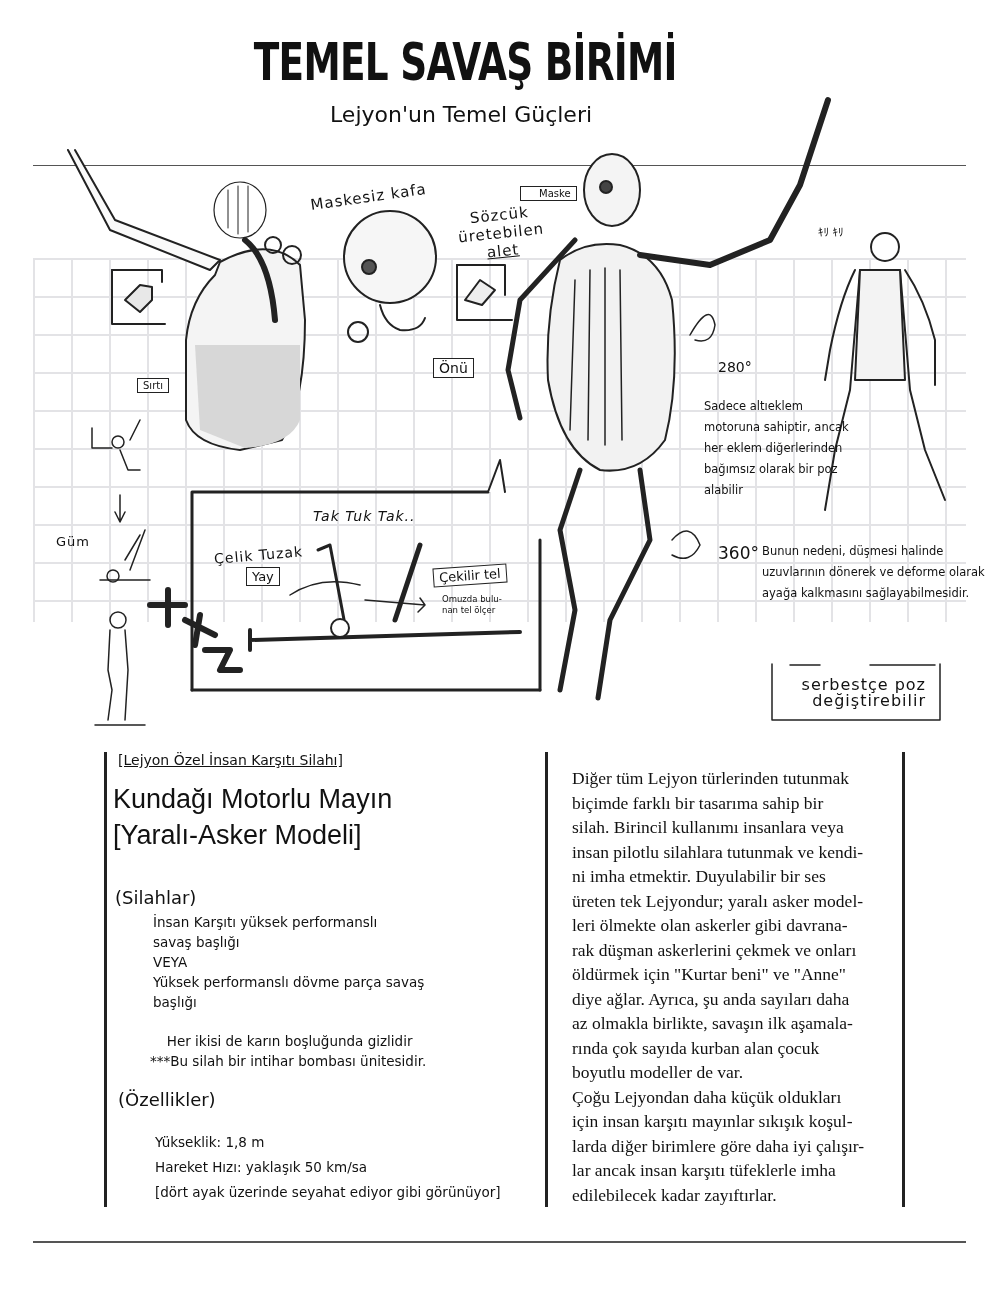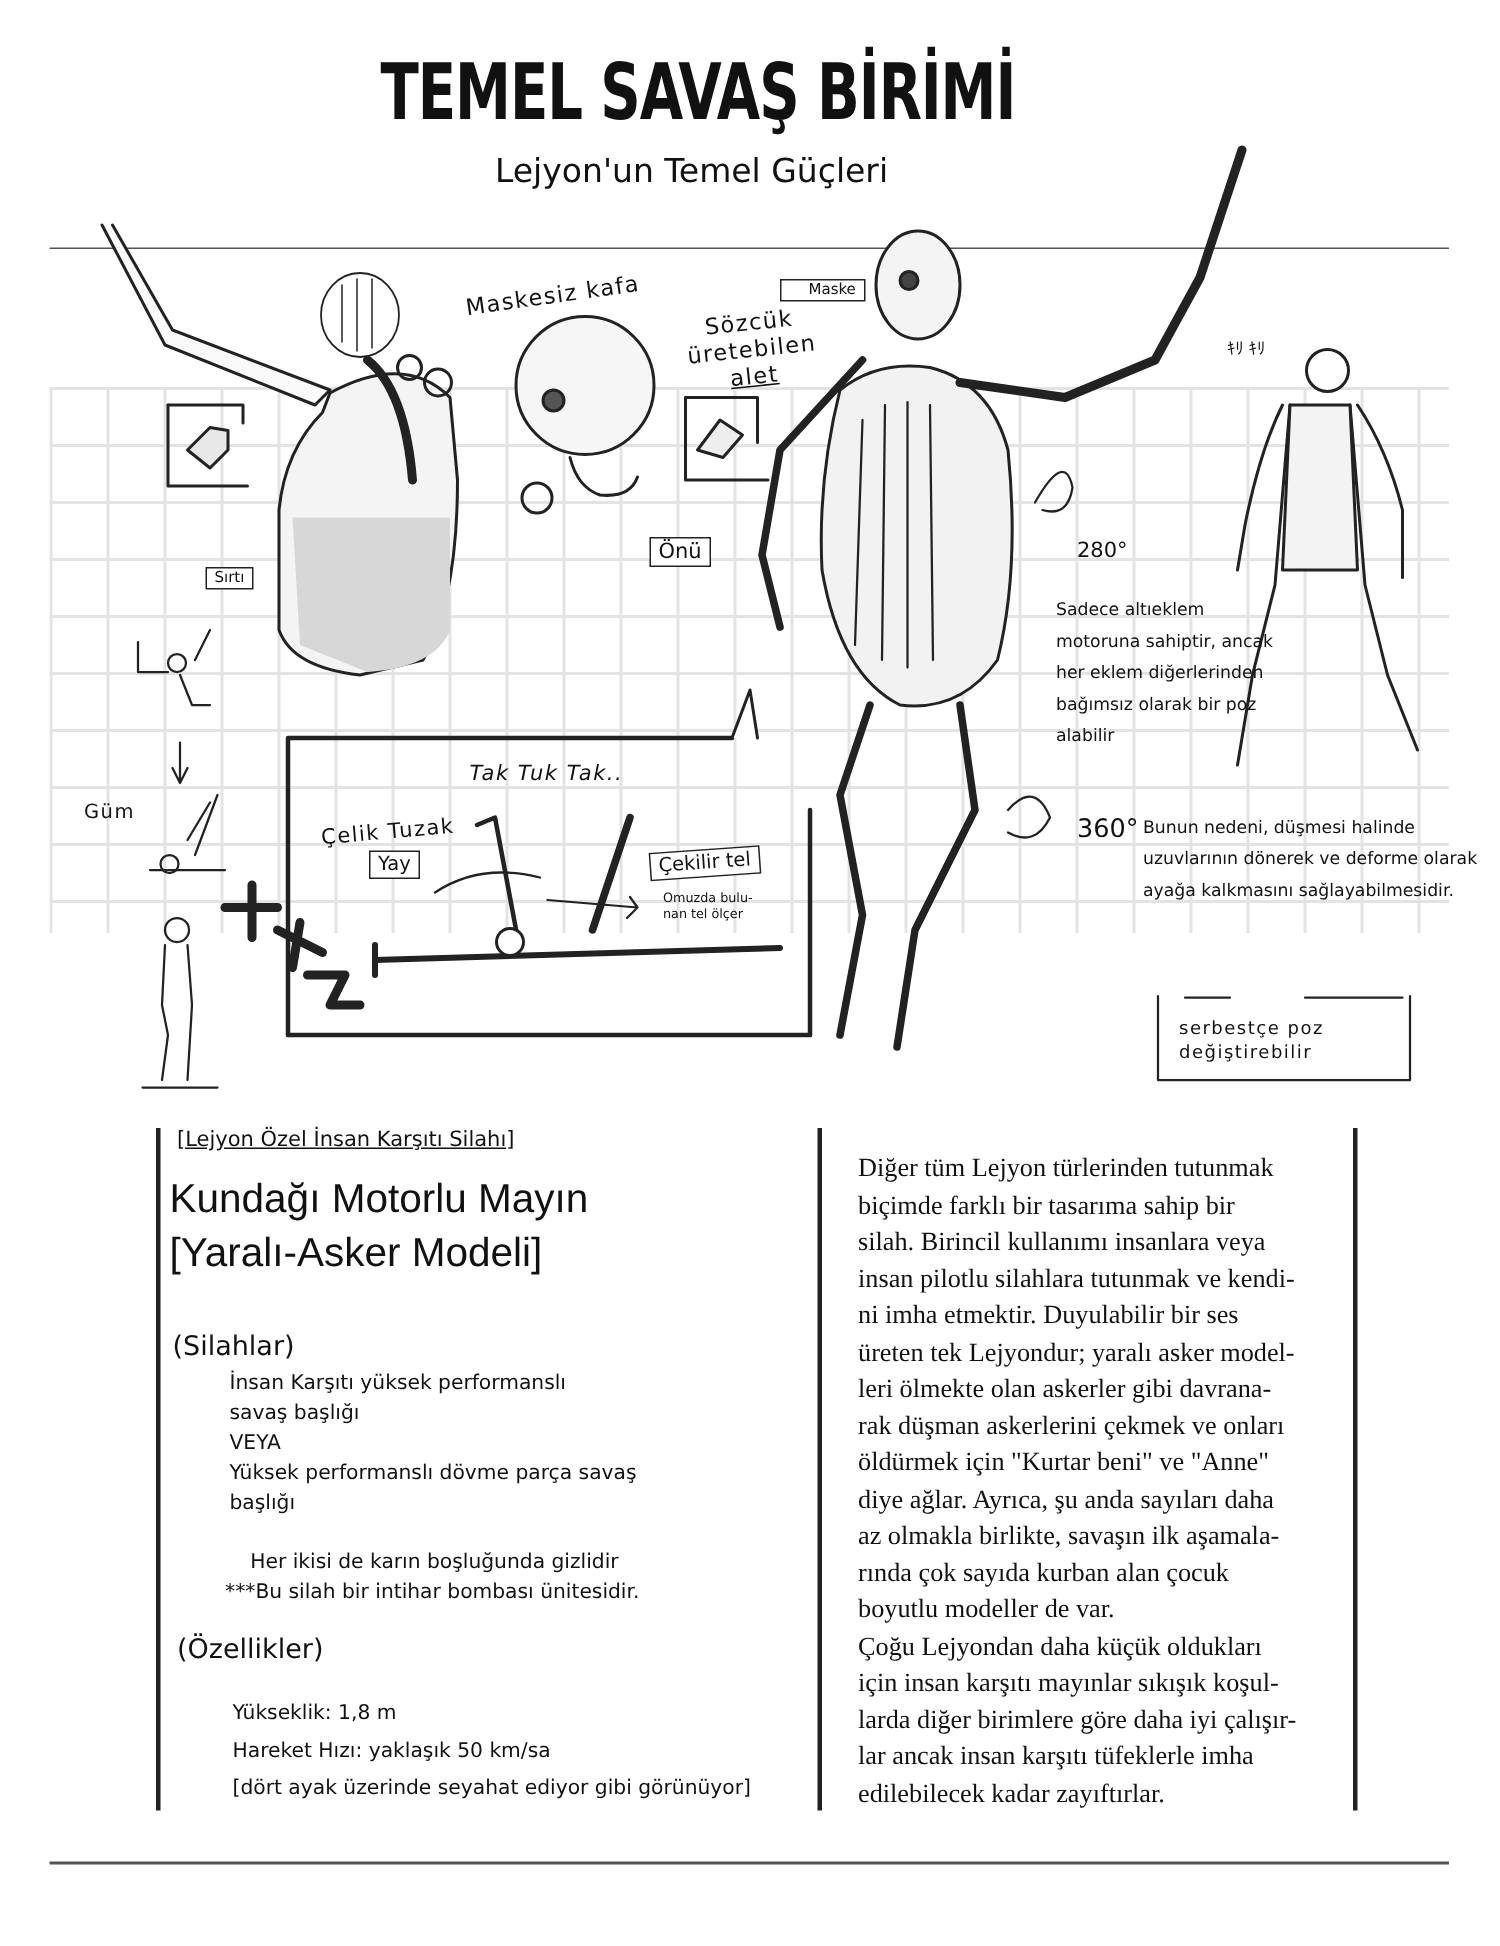--- a/index.html
+++ b/index.html
@@ -158,21 +158,21 @@
 </div>
 <div class="abs hand" style="left:56px;top:534px;font-size:13px;letter-spacing:1px;">Güm</div>
 <div class="abs hand" style="left:313px;top:508px;font-size:14px;letter-spacing:1px;font-style:italic;">Tak Tuk Tak..</div>
 <div class="abs hand" style="left:214px;top:547px;font-size:14px;transform:rotate(-5deg);letter-spacing:1px;">Çelik Tuzak</div>
 <div class="abs hand box" style="left:246px;top:567px;font-size:13px;">Yay</div>
 <div class="abs hand box" style="left:433px;top:566px;font-size:13px;transform:rotate(-4deg);">Çekilir tel</div>
 <div class="abs hand" style="left:442px;top:594px;font-size:8.5px;line-height:11px;">
   <div>Omuzda bulu-</div>
   <div>nan tel ölçer</div>
 </div>
-<div class="abs hand" style="left:786px;top:677px;font-size:12px;line-height:16px;text-align:left;width:140px;letter-spacing:1px;">
+<div class="abs hand" style="left:786px;top:677px;font-size:16px;line-height:16px;text-align:right;width:140px;letter-spacing:1px;">
   <div>serbestçe poz</div>
   <div>değiştirebilir</div>
 </div>
 
 <div class="abs left-col"></div>
 <div class="abs label-sm sans" style="font-size:14px;text-decoration:underline;">[Lejyon Özel İnsan Karşıtı Silahı]</div>
 <div class="abs heading">
   <div>Kundağı Motorlu Mayın</div>
   <div>[Yaralı-Asker Modeli]</div>
 </div>

